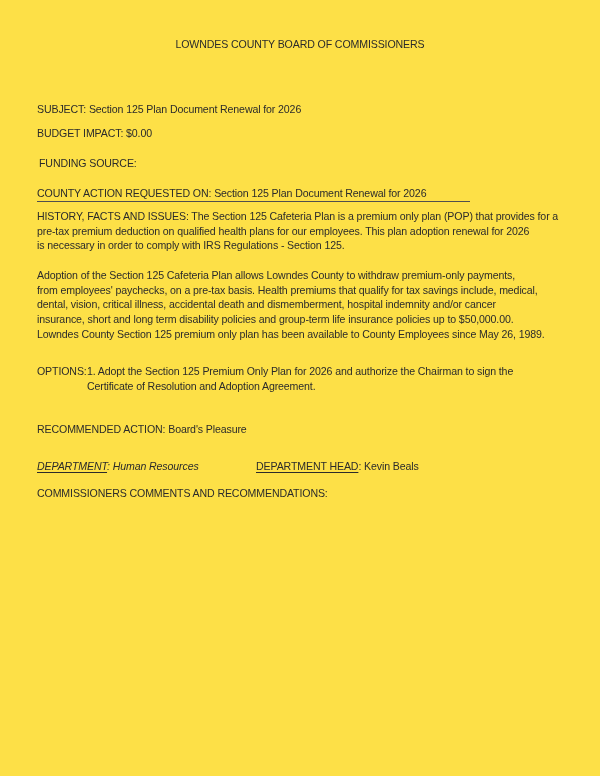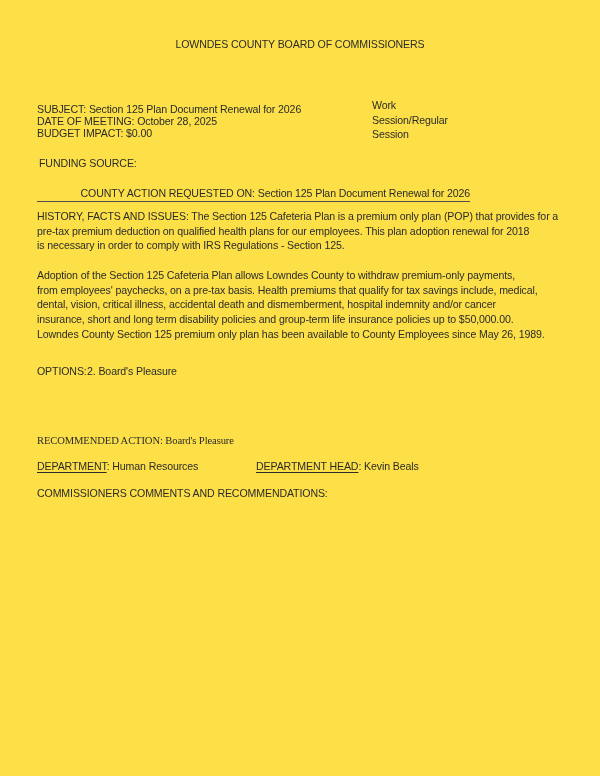--- a/index.html
+++ b/index.html
@@ -23,69 +23,65 @@
   }
   .subject       { left: 37px;  top: 74px; margin-top: 28px; }
   .session-type  { left: 372px; top: 98px;  width: 110px; }
   .date-meeting  { left: 37px;  top: 114px; }
   .budget-impact { left: 37px;  top: 126px; }
   .funding-source{ left: 39px;  top: 156px; text-align: right; }
   .county-action {
     left: 37px; top: 186px; width: 433px;
     border-bottom: 1.7px solid #4f4f4f;
     padding-bottom: 0;
-    text-align: right;
   }
   .para1 { left: 37px; top: 209px; width: 556px; }
   .para2 { left: 37px; top: 268px; width: 556px; }
   .options-label { left: 37px; top: 364px; }
   .options-items { left: 87px; top: 364px; width: 505px; }
-  .recommended   { left: 37px; top: 434px; font-family: Liberation Serif, serif; }
-  .department    { left: 37px; top: 459px; }
+  .recommended   { left: 37px; top: 422px; }
+  .department    { left: 37px; top: 459px; font-style: italic; }
   .department-head { left: 256px; top: 459px; text-align: center; }
   .admin-comments  { left: 37px; top: 486px; }
   .ul { text-decoration: underline; text-underline-offset: 2px; }
 </style>
 </head>
 <body>
 
 <div class="page">
 
   <div class="abs doc-title">
     <div>LOWNDES COUNTY BOARD OF COMMISSIONERS</div>
   </div>
 
   <div class="abs subject">SUBJECT: Section 125 Plan Document Renewal for 2026</div>
 
-  <div class="abs session-type pre">Work
-Session/Regular
-Session</div>
 
-  <div class="abs date-meeting">DATE OF MEETING: October 28, 2025</div>
 
   <div class="abs budget-impact">BUDGET IMPACT: $0.00</div>
 
   <div class="abs funding-source">FUNDING SOURCE:</div>
 
   <div class="abs county-action">COUNTY ACTION REQUESTED ON: Section 125 Plan Document Renewal for 2026</div>
 
   <div class="abs para1 pre">HISTORY, FACTS AND ISSUES: The Section 125 Cafeteria Plan is a premium only plan (POP) that provides for a
-pre-tax premium deduction on qualified health plans for our employees. This plan adoption renewal for 2018
+pre-tax premium deduction on qualified health plans for our employees. This plan adoption renewal for 2026
 is necessary in order to comply with IRS Regulations - Section 125.</div>
 
   <div class="abs para2 pre">Adoption of the Section 125 Cafeteria Plan allows Lowndes County to withdraw premium-only payments,
 from employees' paychecks, on a pre-tax basis. Health premiums that qualify for tax savings include, medical,
 dental, vision, critical illness, accidental death and dismemberment, hospital indemnity and/or cancer
 insurance, short and long term disability policies and group-term life insurance policies up to $50,000.00.
 Lowndes County Section 125 premium only plan has been available to County Employees since May 26, 1989.</div>
 
   <div class="abs options-label">OPTIONS:</div>
 
   <div class="abs options-items">
-    <div class="pre">2. Board's Pleasure</div>
+    <div class="pre">1. Adopt the Section 125 Premium Only Plan for 2026 and authorize the Chairman to sign the
+Certificate of Resolution and Adoption Agreement.</div>
   </div>
 
   <div class="abs recommended">RECOMMENDED ACTION: Board's Pleasure</div>
 
   <div class="abs department">
     <span class="ul">DEPARTMENT</span><span>: Human Resources</span>
   </div>
 
   <div class="abs department-head">
     <span class="ul">DEPARTMENT HEAD</span><span>: Kevin Beals</span>

